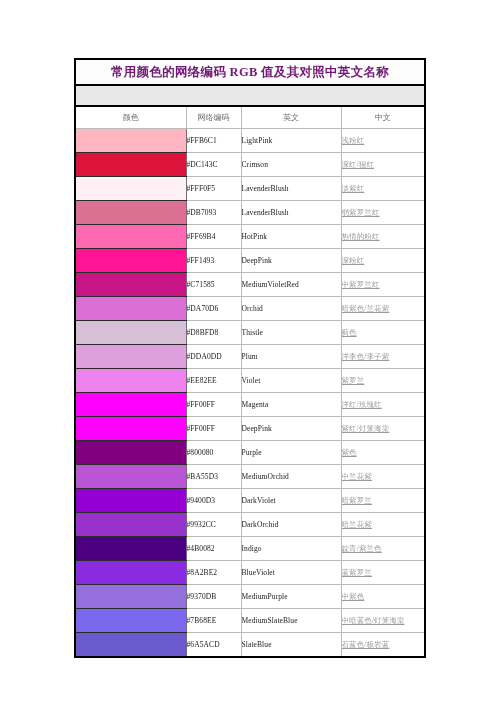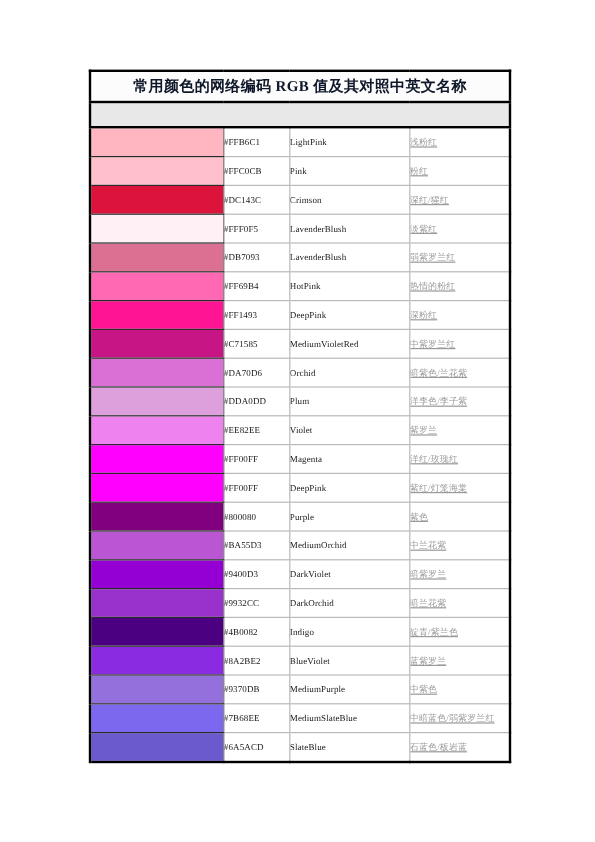--- a/index.html
+++ b/index.html
@@ -42,21 +42,21 @@
     margin: 0;
     vertical-align: middle;
   }
 
   
   .title-cell {
     height: 24px;
     text-align: center;
     font-size: 12.5px;
     font-weight: bold;
-    color: #0f172a;
+    color: #701a75;
     background: #fcfcfc;
     border-bottom: 2px solid #000000 !important;
     border-left: 0 !important;
     border-right: 0 !important;
     border-top: 0 !important;
     letter-spacing: 0.3px;
   }
 
   
   .blank-cell {
@@ -130,39 +130,37 @@
     <tbody>
 
       <tr>
         <td class="title-cell" colspan="4">常用颜色的网络编码 RGB 值及其对照中英文名称</td>
       </tr>
 
       <tr>
         <td class="blank-cell" colspan="4"></td>
       </tr>
 
+      <tr>
+        <td class="head-cell">颜色</td>
+        <td class="head-cell">网络编码</td>
+        <td class="head-cell">英文</td>
+        <td class="head-cell">中文</td>
+      </tr>
 
     <tr>
           <td class="row-swatch">
             <span class="swatch-fill" style="background: rgb(255, 182, 193);"></span>
           </td>
           <td class="cell-text">#FFB6C1</td>
           <td class="cell-text">LightPink</td>
           <td class="cell-text cell-cn">浅粉红</td>
         </tr>
         <tr>
           <td class="row-swatch">
-            <span class="swatch-fill" style="background: rgb(255, 192, 203);"></span>
-          </td>
-          <td class="cell-text">#FFC0CB</td>
-          <td class="cell-text">Pink</td>
-          <td class="cell-text cell-cn">粉红</td>
-        </tr>
-        <tr>
-          <td class="row-swatch">
             <span class="swatch-fill" style="background: rgb(220, 20, 60);"></span>
           </td>
           <td class="cell-text">#DC143C</td>
           <td class="cell-text">Crimson</td>
           <td class="cell-text cell-cn">深红/猩红</td>
         </tr>
         <tr>
           <td class="row-swatch">
             <span class="swatch-fill" style="background: rgb(255, 240, 245);"></span>
           </td>
@@ -205,20 +203,28 @@
         <tr>
           <td class="row-swatch">
             <span class="swatch-fill" style="background: rgb(218, 112, 214);"></span>
           </td>
           <td class="cell-text">#DA70D6</td>
           <td class="cell-text">Orchid</td>
           <td class="cell-text cell-cn">暗紫色/兰花紫</td>
         </tr>
         <tr>
           <td class="row-swatch">
+            <span class="swatch-fill" style="background: rgb(216, 191, 216);"></span>
+          </td>
+          <td class="cell-text">#D8BFD8</td>
+          <td class="cell-text">Thistle</td>
+          <td class="cell-text cell-cn">蓟色</td>
+        </tr>
+        <tr>
+          <td class="row-swatch">
             <span class="swatch-fill" style="background: rgb(221, 160, 221);"></span>
           </td>
           <td class="cell-text">#DDA0DD</td>
           <td class="cell-text">Plum</td>
           <td class="cell-text cell-cn">洋李色/李子紫</td>
         </tr>
         <tr>
           <td class="row-swatch">
             <span class="swatch-fill" style="background: rgb(238, 130, 238);"></span>
           </td>
@@ -297,21 +303,21 @@
           <td class="cell-text">#9370DB</td>
           <td class="cell-text">MediumPurple</td>
           <td class="cell-text cell-cn">中紫色</td>
         </tr>
         <tr>
           <td class="row-swatch">
             <span class="swatch-fill" style="background: rgb(123, 104, 238);"></span>
           </td>
           <td class="cell-text">#7B68EE</td>
           <td class="cell-text">MediumSlateBlue</td>
-          <td class="cell-text cell-cn">中暗蓝色/弱紫罗兰红</td>
+          <td class="cell-text cell-cn">中暗蓝色/灯笼海棠</td>
         </tr>
         <tr>
           <td class="row-swatch">
             <span class="swatch-fill" style="background: rgb(106, 90, 205);"></span>
           </td>
           <td class="cell-text">#6A5ACD</td>
           <td class="cell-text">SlateBlue</td>
           <td class="cell-text cell-cn">石蓝色/板岩蓝</td>
         </tr>
       </tbody>

